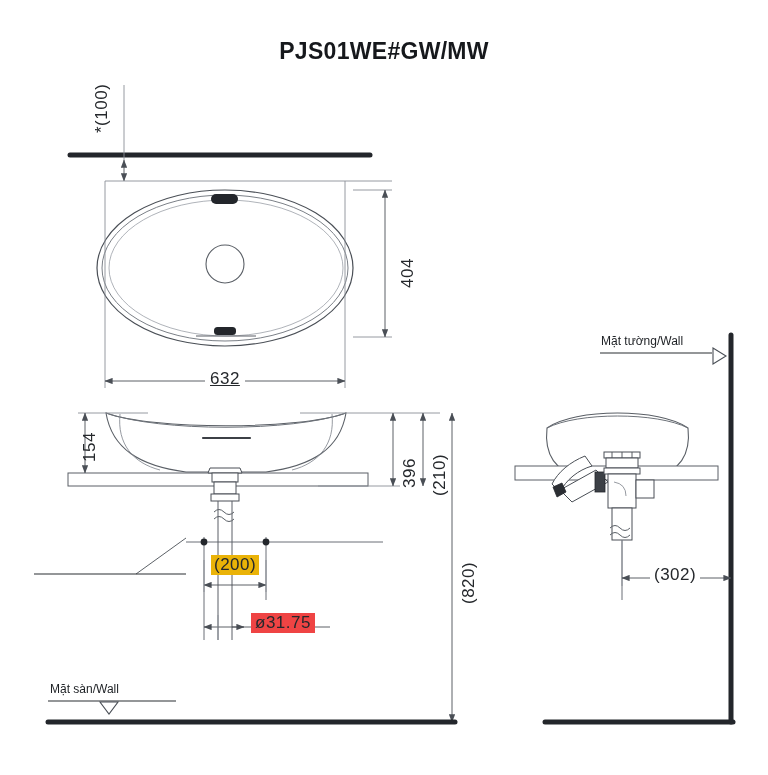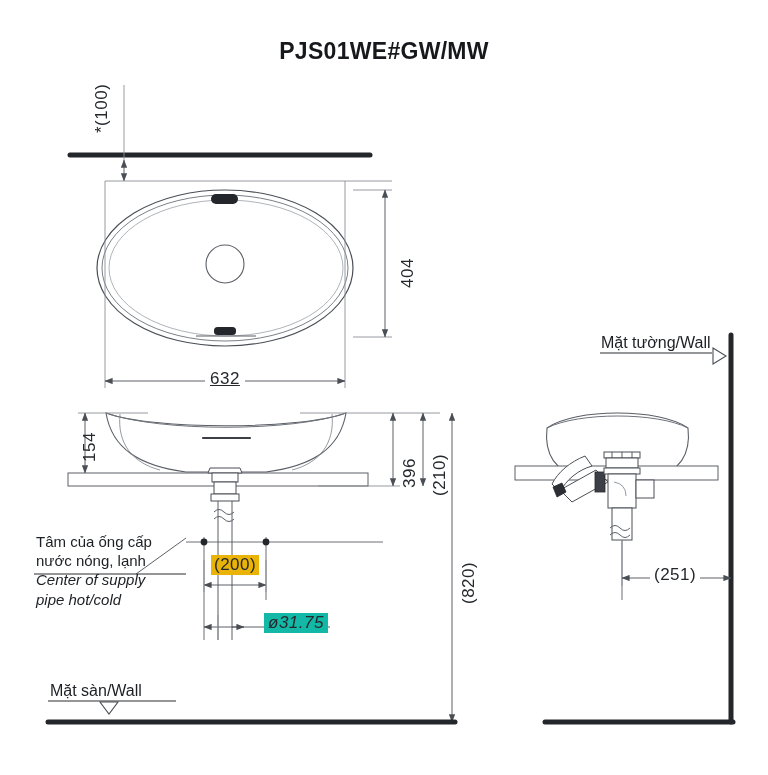--- a/index.html
+++ b/index.html
@@ -31,21 +31,21 @@
     top: 38px;
     width: 768px;
     text-align: center;
     font-size: 23px;
     font-weight: bold;
     letter-spacing: 0.3px;
     color: #16181c;
   }
   .lbl {
     position: absolute;
-    font-size: 16px;
+    font-size: 12px;
     color: #1c1f23;
     white-space: nowrap;
     line-height: 1.18;
   }
   .dim {
     position: absolute;
     font-size: 17px;
     color: #25282c;
     white-space: nowrap;
     letter-spacing: 0.5px;
@@ -202,27 +202,21 @@
 
   <div class="dim vert" style="left:398px; top:288px;">404</div>
   <div class="dim" style="left:205px; top:369px; background:#fff; padding:0 5px;text-decoration:underline;">632</div>
 
   <div class="dim vert" style="left:80px; top:462px;">154</div>
   <div class="dim vert" style="left:400px; top:488px;">396</div>
   <div class="dim vert" style="left:430px; top:496px;">(210)</div>
   <div class="dim vert" style="left:459px; top:604px;">(820)</div>
 
   <div class="dim" style="left:211px; top:555px; background:#eab308; padding:0 3px;">(200)</div>
-  <div class="dim" style="left:264px; top:613px; background:#14b8a6; padding:0 4px;font-style:italic;">ø31.75</div>
-
-  <div class="dim" style="left:650px; top:565px; background:#fff; padding:0 4px;">(251)</div>
+  <div class="dim" style="left:251px; top:613px; background:#ef4444; padding:0 4px;">ø31.75</div>
+
+  <div class="dim" style="left:650px; top:565px; background:#fff; padding:0 4px;">(302)</div>
 
   <div class="lbl" style="left:601px; top:334px;">Mặt tường/Wall</div>
   <div class="lbl" style="left:50px; top:682px;">Mặt sàn/Wall</div>
 
-  <div class="note" style="left:36px; top:532px;">
-    <div>Tâm của ống cấp</div>
-    <div>nước nóng, lạnh</div>
-    <div class="it">Center of supply</div>
-    <div class="it">pipe hot/cold</div>
-  </div>
 
 </div>
 
 </body></html>

